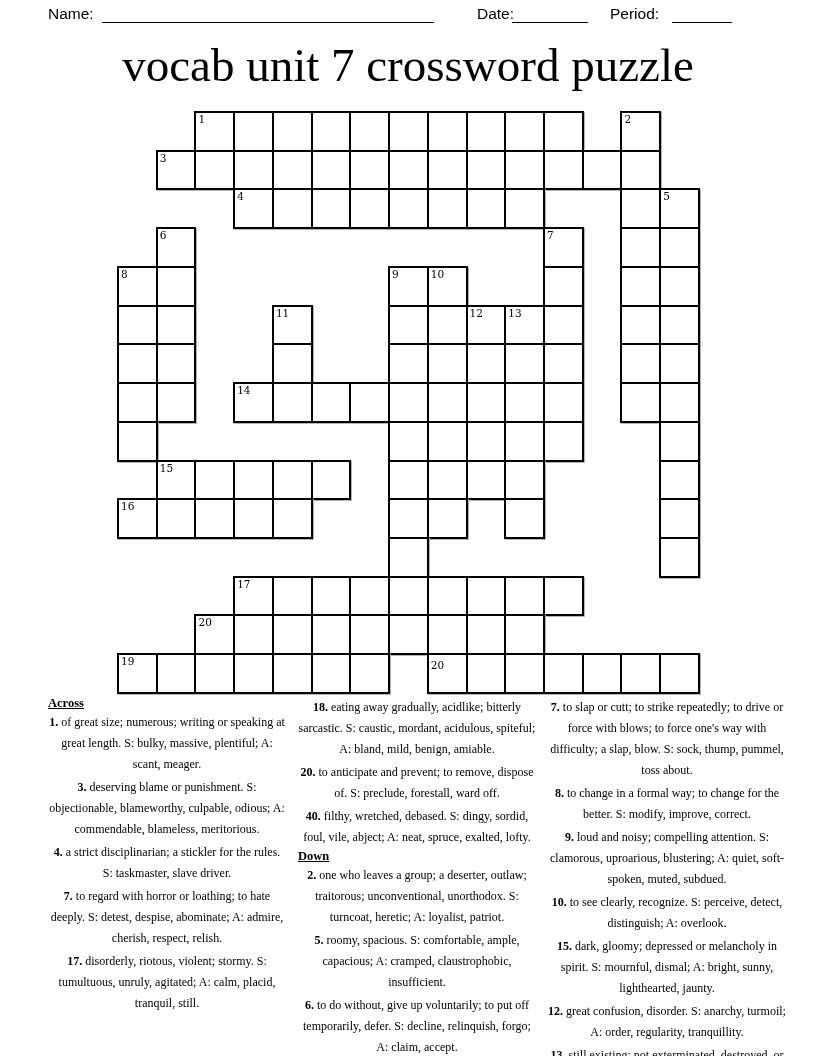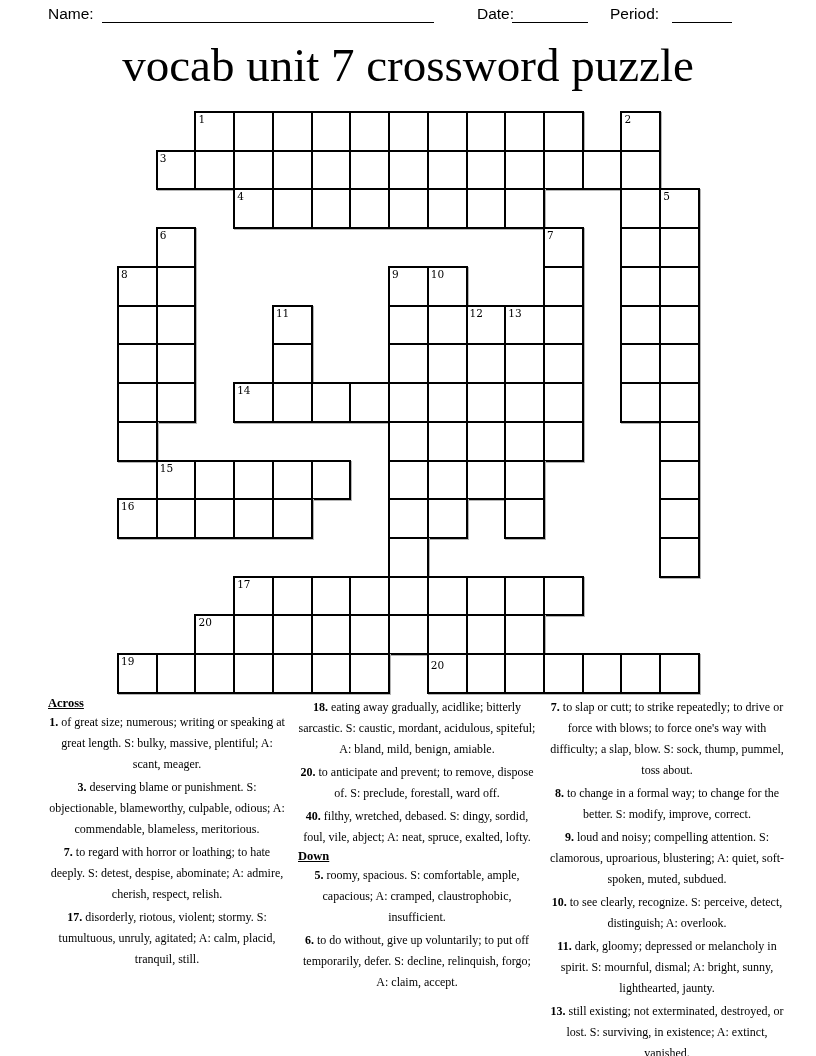--- a/index.html
+++ b/index.html
@@ -201,32 +201,35 @@
     <span class="cellnum" style="left: 81.46px; top: 506.49px;">20</span>
     <span class="cellnum" style="left: 4px; top: 545.22px;">19</span>
     <span class="cellnum" style="left: 313.84px; top: 549px;">20</span>
   </div>
 
 <div class="clues">
     <div class="clue-col">
       <div class="clue-heading">Across</div>
       <p class="clue"><b>1.</b> of great size; numerous; writing or speaking at great length. S: bulky, massive, plentiful; A: scant, meager.</p>
       <p class="clue"><b>3.</b> deserving blame or punishment. S: objectionable, blameworthy, culpable, odious; A: commendable, blameless, meritorious.</p>
+      <p class="clue"><b>4.</b> a strict disciplinarian; a stickler for the rules. S: taskmaster, slave driver.</p>
       <p class="clue"><b>7.</b> to regard with horror or loathing; to hate deeply. S: detest, despise, abominate; A: admire, cherish, respect, relish.</p>
       <p class="clue"><b>17.</b> disorderly, riotous, violent; stormy. S: tumultuous, unruly, agitated; A: calm, placid, tranquil, still.</p>
     </div>
     <div class="clue-col">
       <p class="clue"><b>18.</b> eating away gradually, acidlike; bitterly sarcastic. S: caustic, mordant, acidulous, spiteful; A: bland, mild, benign, amiable.</p>
       <p class="clue"><b>20.</b> to anticipate and prevent; to remove, dispose of. S: preclude, forestall, ward off.</p>
       <p class="clue"><b>40.</b> filthy, wretched, debased. S: dingy, sordid, foul, vile, abject; A: neat, spruce, exalted, lofty.</p>
       <div class="clue-heading">Down</div>
+      <p class="clue"><b>2.</b> one who leaves a group; a deserter, outlaw; traitorous; unconventional, unorthodox. S: turncoat, heretic; A: loyalist, patriot.</p>
       <p class="clue"><b>5.</b> roomy, spacious. S: comfortable, ample, capacious; A: cramped, claustrophobic, insufficient.</p>
       <p class="clue"><b>6.</b> to do without, give up voluntarily; to put off temporarily, defer. S: decline, relinquish, forgo; A: claim, accept.</p>
     </div>
     <div class="clue-col">
       <p class="clue"><b>7.</b> to slap or cutt; to strike repeatedly; to drive or force with blows; to force one's way with difficulty; a slap, blow. S: sock, thump, pummel, toss about.</p>
       <p class="clue"><b>8.</b> to change in a formal way; to change for the better. S: modify, improve, correct.</p>
       <p class="clue"><b>9.</b> loud and noisy; compelling attention. S: clamorous, uproarious, blustering; A: quiet, soft-spoken, muted, subdued.</p>
       <p class="clue"><b>10.</b> to see clearly, recognize. S: perceive, detect, distinguish; A: overlook.</p>
-      <p class="clue"><b>11.</b> dark, gloomy; depressed or melancholy in spirit. S: mournful, dismal; A: bright, sunny, lighthearted, jaunty.</p>
+      <p class="clue"><b>15.</b> dark, gloomy; depressed or melancholy in spirit. S: mournful, dismal; A: bright, sunny, lighthearted, jaunty.</p>
+      <p class="clue"><b>12.</b> great confusion, disorder. S: anarchy, turmoil; A: order, regularity, tranquillity.</p>
       <p class="clue"><b>13.</b> still existing; not exterminated, destroyed, or lost. S: surviving, in existence; A: extinct, vanished.</p>
     </div>
   </div>
 
 </body></html>

